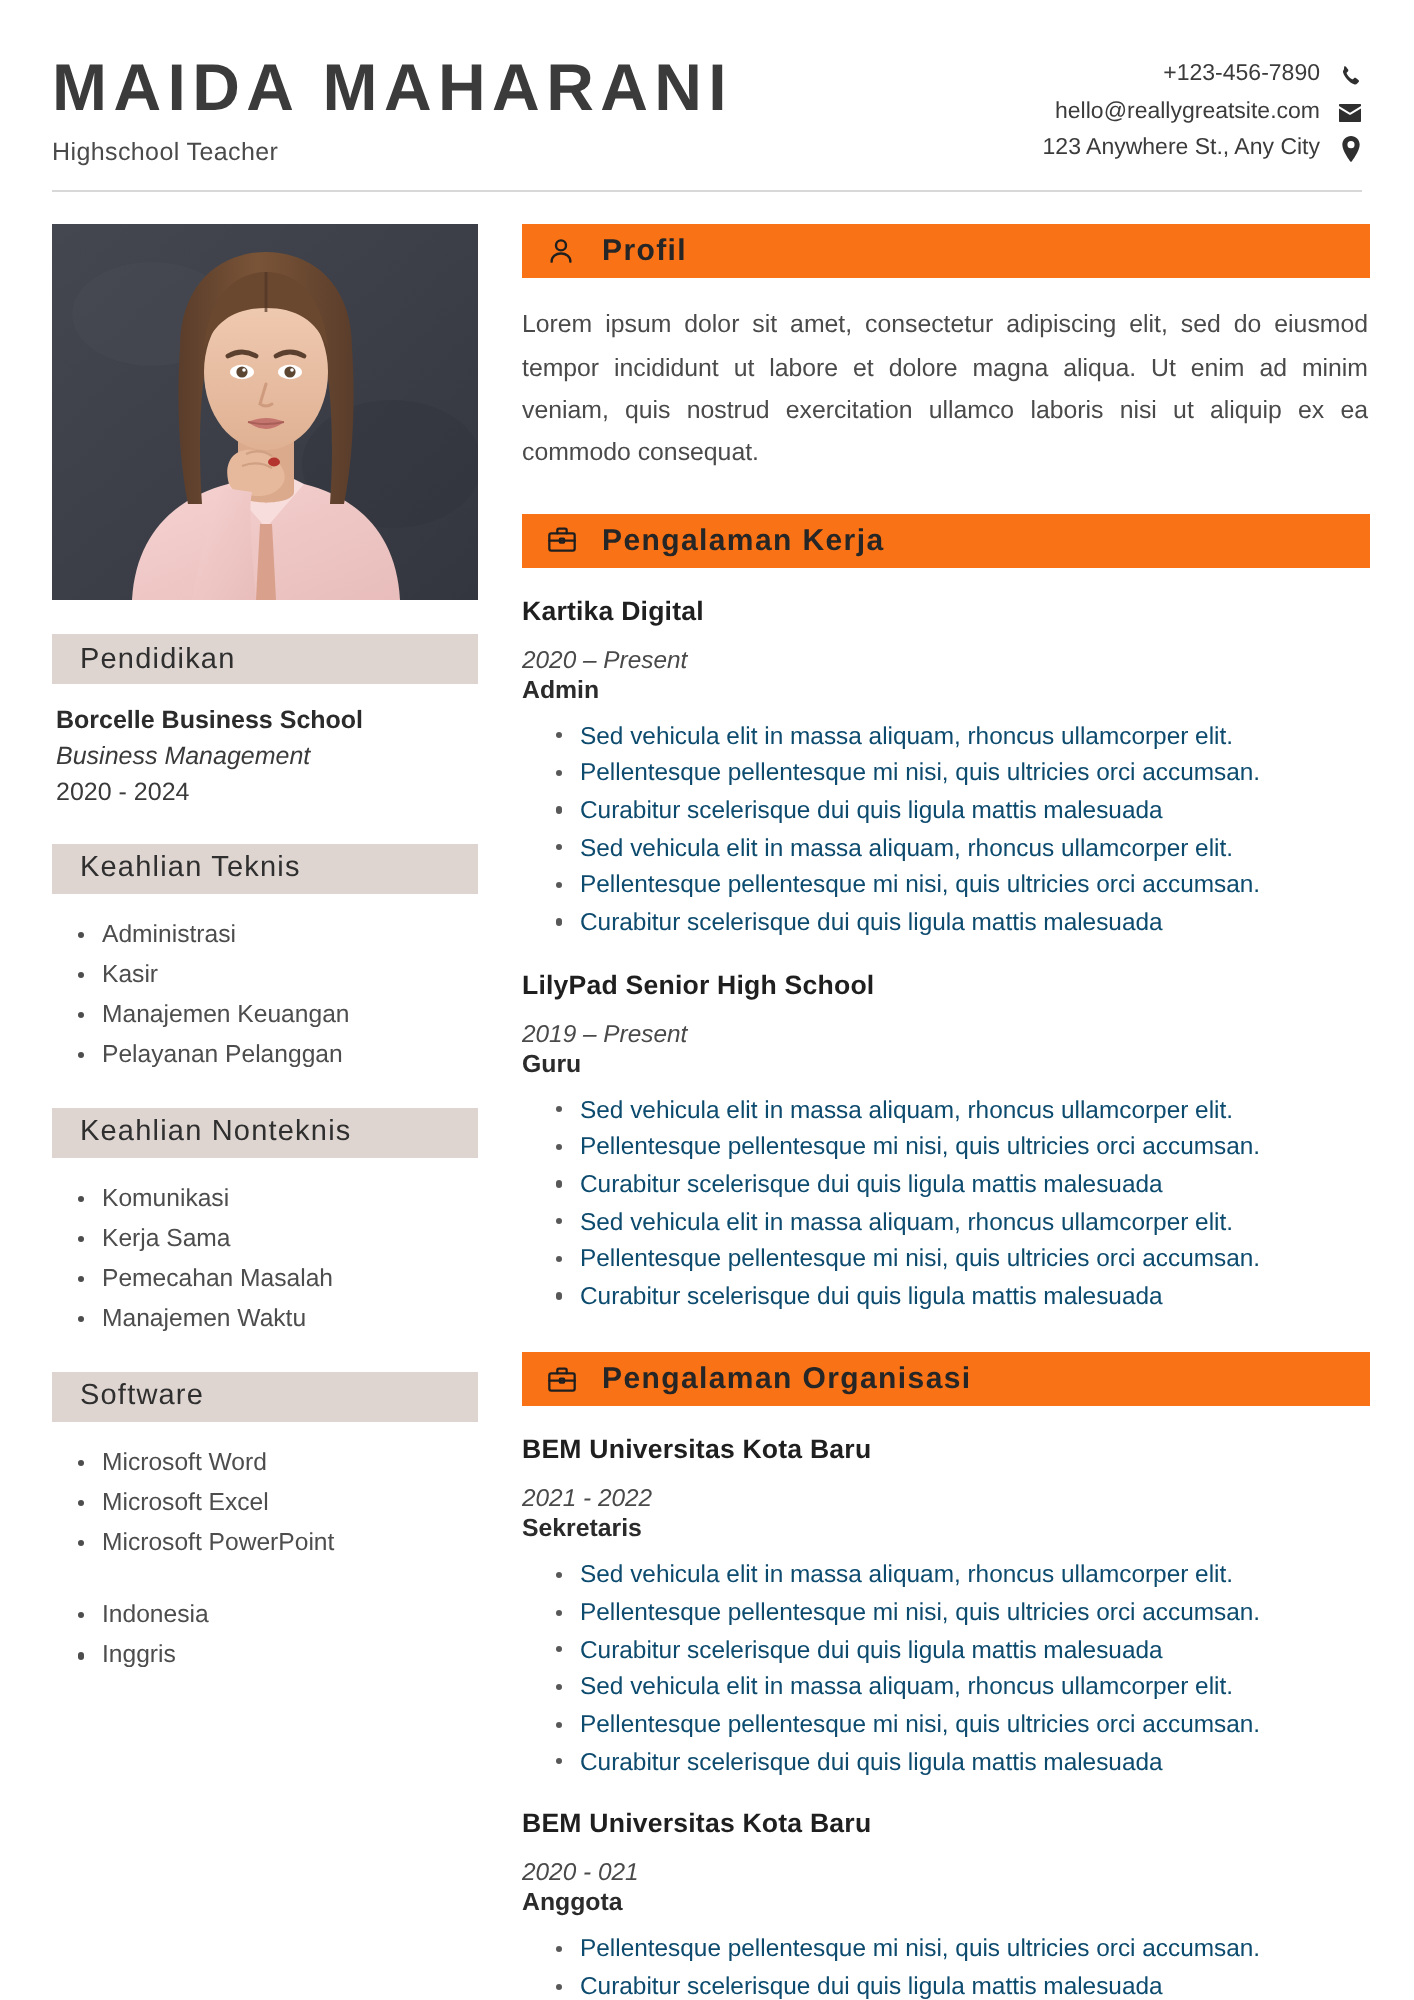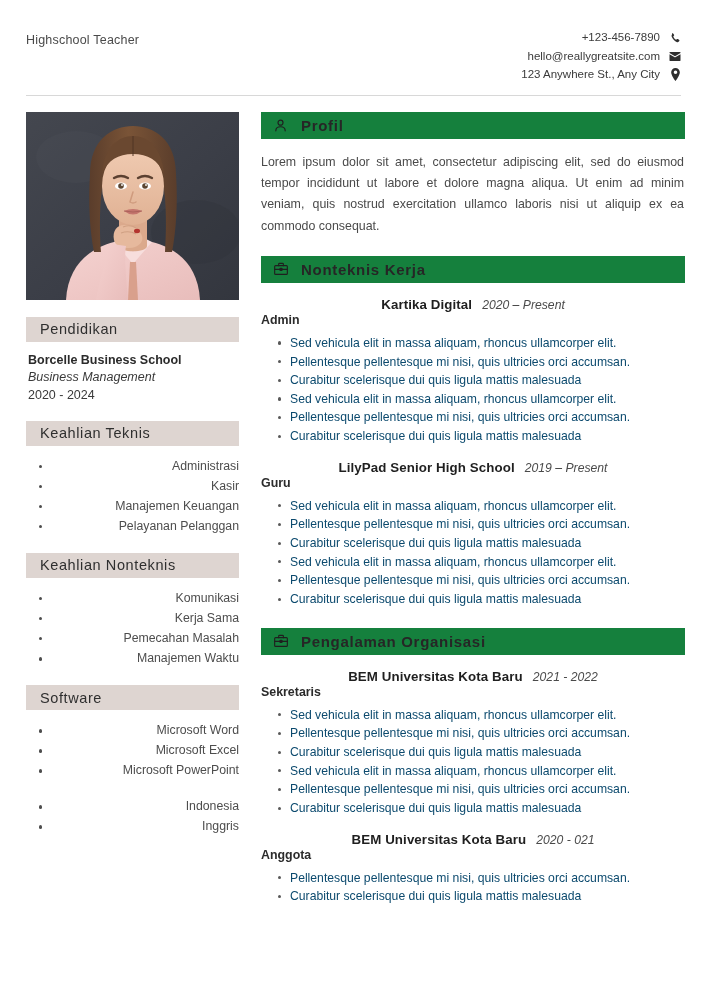--- a/index.html
+++ b/index.html
@@ -143,21 +143,20 @@
   .edu-years {
     font-size: 12.5px;
     color: #3a3a3a;
     line-height: 1.42;
   }
 
   ul.side-list {
     margin-top: 11px;
     padding-left: 25px;
     list-style: none;
-    text-align: right;
   }
 
   ul.side-list li {
     position: relative;
     font-size: 12.3px;
     color: #4d4d4d;
     line-height: 1.55;
     padding-bottom: 1px;
   }
 
@@ -167,21 +166,21 @@
     left: -12px;
     top: 8px;
     width: 3.4px;
     height: 3.4px;
     background: #4d4d4d;
     border-radius: 50%;
   }
 
   
   .main-head {
-    background: #15803d;
+    background: #f97316;
     height: 27px;
     display: flex;
     align-items: center;
     padding-left: 11px;
     gap: 12px;
   }
 
   .main-head-icon {
     width: 17px;
     height: 17px;
@@ -208,23 +207,24 @@
     padding-right: 1px;
   }
 
   .main-section { margin-top: 19px; }
 
   .entry { margin-top: 14px; }
   .entry.first { margin-top: 14px; }
 
   .entry-top {
     display: flex;
-    justify-content: center;
+    justify-content: space-between;
     align-items: baseline;
     gap: 10px;
+    flex-direction: column;
   }
 
   .entry-org {
     font-size: 13.3px;
     font-weight: 700;
     color: #1f1f1f;
     letter-spacing: 0.1px;
   }
 
   .entry-date {
@@ -265,20 +265,21 @@
     border-radius: 50%;
   }
 </style>
 </head>
 <body>
 
 <div class="page">
 
   <div class="header">
     <div class="header-left">
+      <div class="name">MAIDA MAHARANI</div>
       <div class="job-title">Highschool Teacher</div>
     </div>
 
     <div class="contact">
 
       <div class="contact-row">
         <span class="ctext">+123-456-7890</span>
         <span class="contact-icon">
           <svg width="12" height="12" viewBox="0 0 24 24" fill="#2f2f2f">
             <path d="M6.2 2.6c.6-.5 1.5-.4 2 .3l1.9 2.6c.4.6.3 1.4-.2 1.9l-1.1 1c-.2.2-.3.5-.2.8.4 1.2 1.2 2.5 2.2 3.6 1 1.1 2.2 2 3.3 2.5.3.1.6.1.8-.1l1.1-1c.5-.5 1.3-.5 1.9-.1l2.5 1.9c.7.5.8 1.5.2 2.1l-1.4 1.5c-.8.8-2 1.1-3.1.7-2.4-.8-4.8-2.5-6.8-4.7C7.3 13.4 5.8 11 5.1 8.6c-.3-1.1 0-2.2.8-3z"></path>
@@ -453,21 +454,21 @@
       <div class="main-section">
         <div class="main-head">
           <span class="main-head-icon">
             <svg width="16" height="16" viewBox="0 0 24 24" fill="none" stroke="#1f1f1f" stroke-width="1.7" stroke-linecap="round" stroke-linejoin="round">
               <rect x="2.5" y="7" width="19" height="13" rx="1.4"></rect>
               <path d="M8.5 7V4.6c0-.6.5-1.1 1.1-1.1h4.8c.6 0 1.1.5 1.1 1.1V7"></path>
               <path d="M2.5 12.5h19"></path>
               <rect x="10.4" y="11" width="3.2" height="3" rx="0.5"></rect>
             </svg>
           </span>
-          <span class="main-head-text">Nonteknis Kerja</span>
+          <span class="main-head-text">Pengalaman Kerja</span>
         </div>
 
         <div class="entry first">
           <div class="entry-top">
             <span class="entry-org">Kartika Digital</span>
             <span class="entry-date">2020 – Present</span>
           </div>
           <div class="entry-role">Admin</div>
           <ul class="entry-list">
             <li>Sed vehicula elit in massa aliquam, rhoncus ullamcorper elit.</li>

